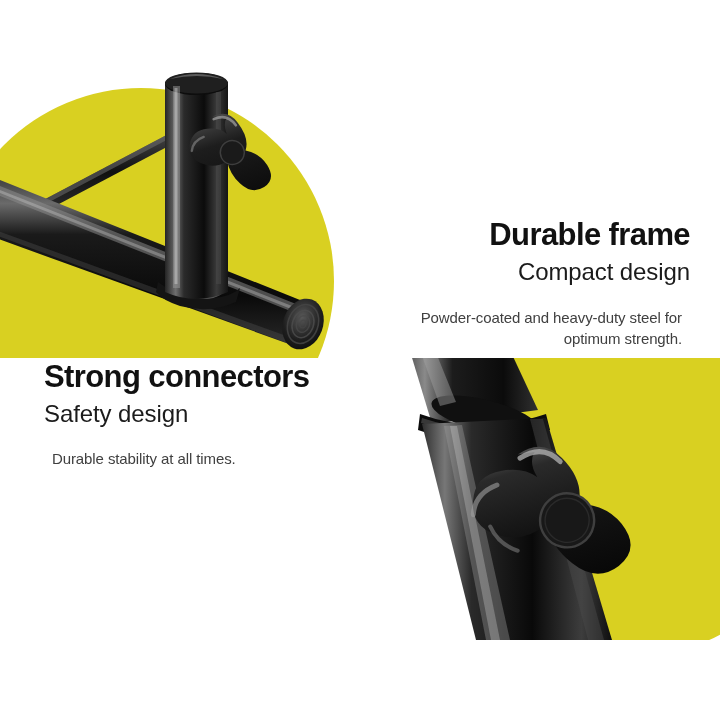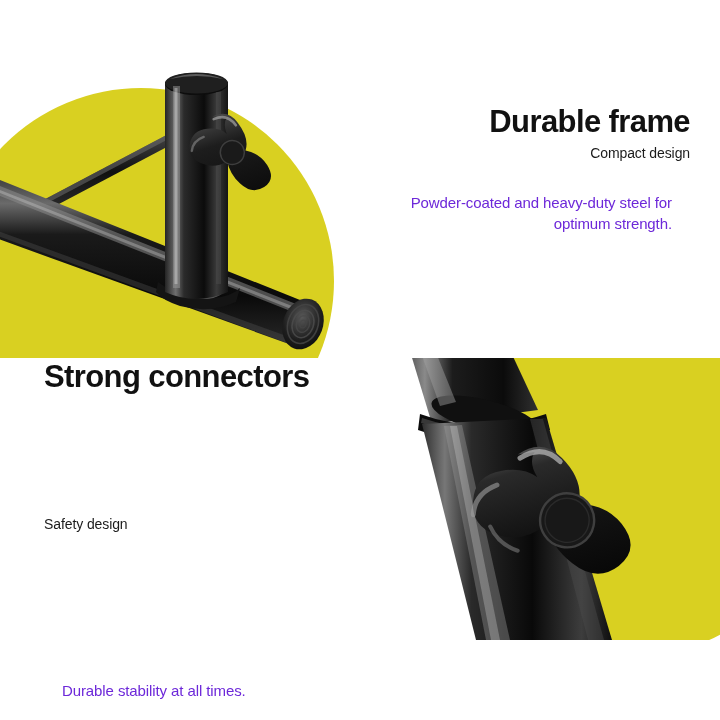--- a/index.html
+++ b/index.html
@@ -58,66 +58,66 @@
   }
 
   
   #panel-frame-text {
     left: 360px;
     top: 0;
     width: 360px;
     height: 358px;
     display: flex;
     flex-direction: column;
-    justify-content: center;
+    justify-content: flex-end;
     align-items: flex-end;
     padding: 0 30px 0 18px;
     box-sizing: border-box;
     text-align: right;
   }
   
   #panel-connector-text {
     left: 0;
     top: 360px;
     width: 360px;
     height: 360px;
     display: flex;
     flex-direction: column;
-    justify-content: space-between;
+    justify-content: flex-start;
     align-items: flex-start;
     padding: 0 18px 0 44px;
     box-sizing: border-box;
     text-align: left;
   }
 
   .headline {
     font-size: 31px;
     font-weight: 700;
     letter-spacing: -0.6px;
     color: #111111;
     line-height: 1.12;
     margin: 0 0 5px 0;
     white-space: nowrap;
   }
   .subhead {
-    font-size: 14px;
+    font-size: 24px;
     font-weight: 400;
     color: #1b1b1b;
     line-height: 1.15;
     letter-spacing: -0.1px;
     margin: 0 0 13px 0;
     white-space: nowrap;
   }
   .bodytext {
     font-size: 15px;
     font-weight: 400;
-    color: #6d28d9;
+    color: #404040;
     line-height: 1.45;
     letter-spacing: -0.1px;
-    margin: 18px;
+    margin: 8px;
     max-width: 275px;
   }
   #panel-frame-text .bodytext { margin-left: auto; }
 
   
   #panel-connector-photo {
     left: 360px;
     top: 358px;
     width: 360px;
     height: 282px;

